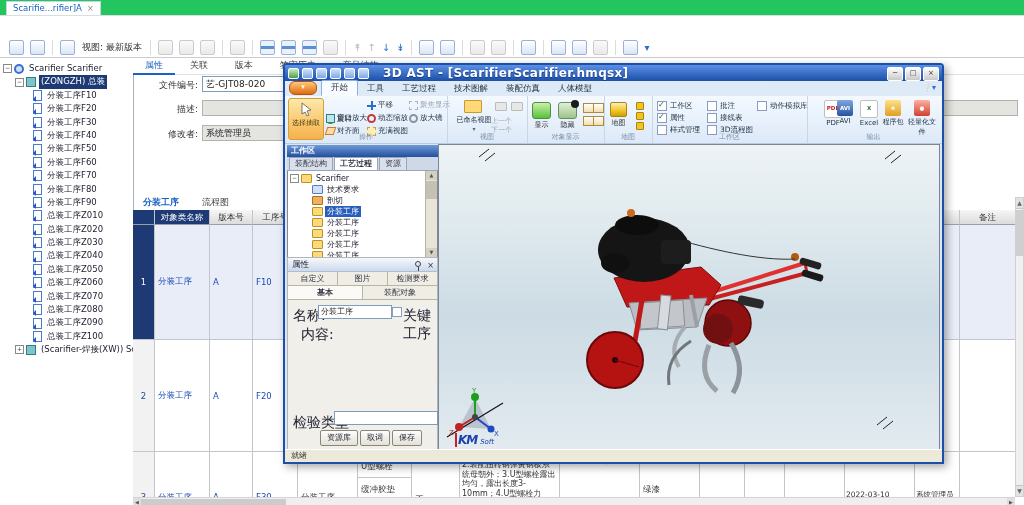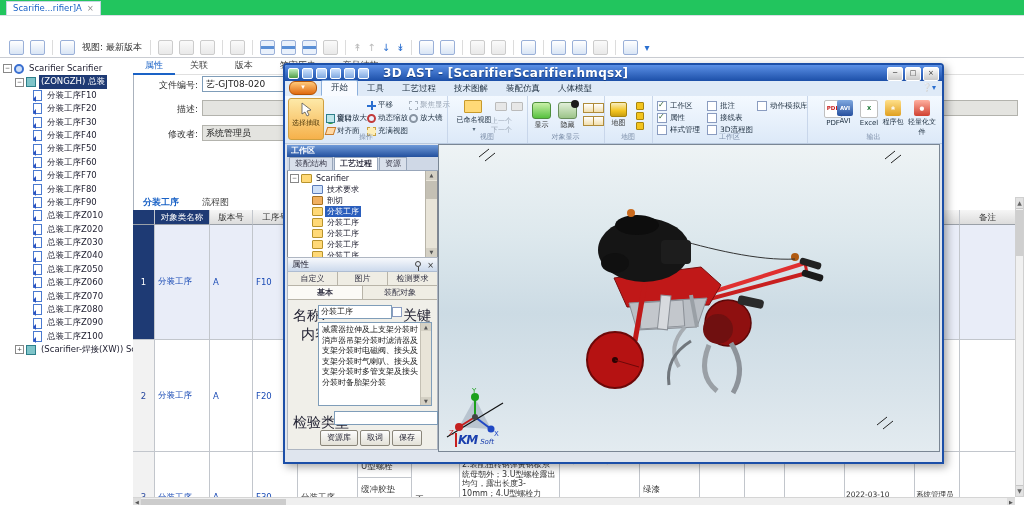--- a/index.html
+++ b/index.html
@@ -617,27 +617,20 @@
       </div>
       <div class="ptabs2">
         <span class="ptab2 active">基本</span>
         <span class="ptab2" style="border-right:none;">装配对象</span>
       </div>
       <span class="flabel" style="left:5px;top:49px;">名称:</span>
       <input class="finput" style="left: 30px; top: 47px; width: 68px;" value="分装工序">
       <span class="cb" style="position:absolute;left:104px;top:49px;"></span>
       <span class="flabel" style="left:115px;top:49px;">关键工序</span>
       <span class="flabel" style="left:13px;top:68px;">内容:</span>
-      <div class="ftext" style="left:30px;top:64px;width:114px;height:84px;box-sizing:border-box;">
-        <span>减震器拉伸及上支架分装时消声器吊架分装时滤清器及支架分装时电磁阀、接头及支架分装时气喇叭、接头及支架分装时多管支架及接头分装时备胎架分装</span>
-        <span class="tsb">
-            <i>▲</i>
-            <i class="b">▼</i>
-          </span>
-      </div>
       <span class="flabel" style="left:5px;top:156px;">检验类型</span>
       <input class="finput" style="left: 46px; top: 153px; width: 98px;">
       <div class="xbtn" style="left:32px;top:172px;width:36px;">资源库</div>
       <div class="xbtn" style="left:72px;top:172px;width:28px;">取词</div>
       <div class="xbtn" style="left:104px;top:172px;width:28px;">保存</div>
     </div>
 
     <div class="vp" style="left:153px;top:79px;width:500px;height:306px;">
       <svg width="500" height="306" viewBox="0 0 500 306">
 
@@ -698,15 +691,16 @@
           <circle cx="52" cy="284" r="3.5" fill="#2048c4"></circle>
           <circle cx="36" cy="272" r="3" fill="#444"></circle>
         </g>
         <text x="33" y="248" font-size="7" fill="#1ca01c">Y</text>
         <text x="10" y="290" font-size="7" fill="#c42020">Z</text>
         <text x="55" y="291" font-size="7" fill="#2048c4">X</text>
       </svg>
       <div class="logo" style="left:16px;top:288px;"><b>KM</b> <span>Soft</span></div>
     </div>
 
+    <div class="ast-status"><span>就绪</span></div>
   </div>
 
 </div>
 
 </body></html>

